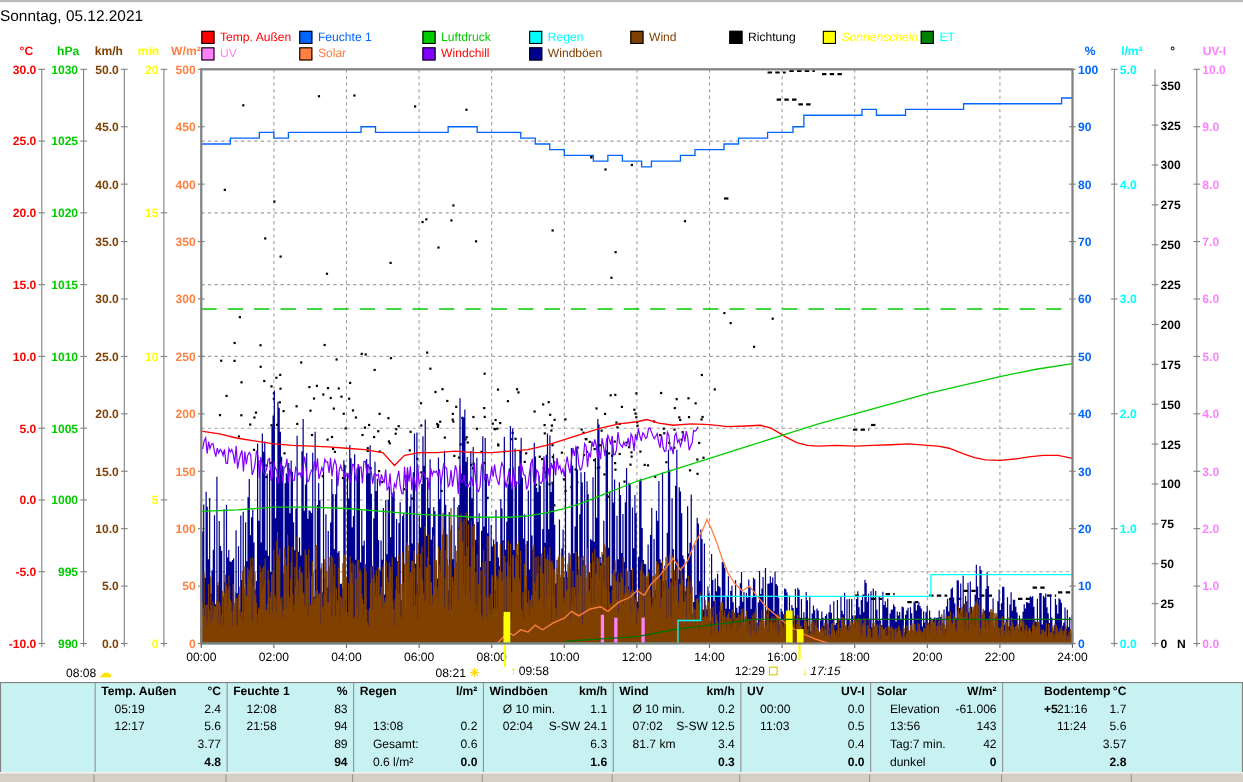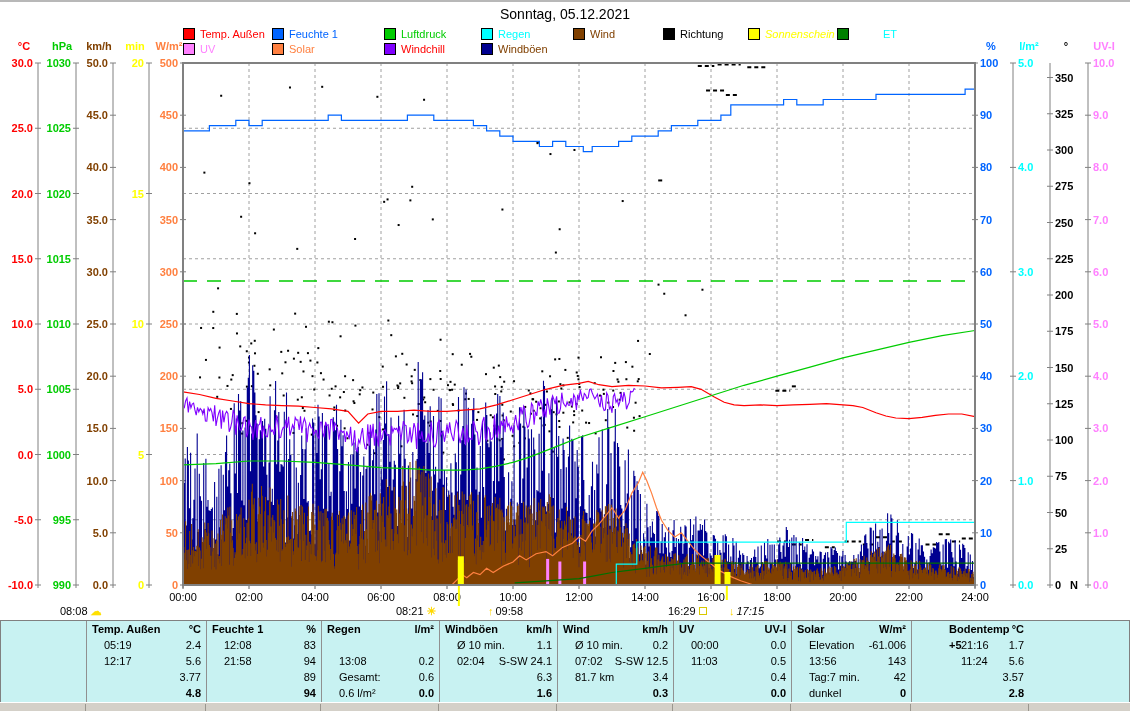--- a/index.html
+++ b/index.html
@@ -1,19 +1,19 @@
 <!DOCTYPE html>
 <html><head>
 <meta charset="utf-8">
 <style>
   html,body{margin:0;padding:0;background:#ffffff;}
   #app{position:relative;width:1130px;height:711px;background:#fff;overflow:hidden;
        font-family:"Liberation Sans", sans-serif;}
   #topstrip{position:absolute;left:0;top:0;width:1130px;height:2px;background:#b8b8b8;}
-  #title{position:absolute;left:0;top:6px;width:1130px;text-align:center;
+  #title{position:absolute;left:0;top:6px;width:1130px;text-align:left;
          font-size:14px;color:#000;}
   .leg{position:absolute;height:12px;font-size:11px;white-space:nowrap;display:flex;align-items:center;}
   .leg .sw{display:inline-block;width:10px;height:10px;border:1px solid #000;margin-right:5px;}
   #chartsvg{position:absolute;left:0;top:0;}
   .mark{position:absolute;top:605px;font-size:11px;color:#000;white-space:nowrap;}
   .mark .ic{font-size:11px;}
   .sq-ic{display:inline-block;width:6px;height:6px;border:1px solid #d8c800;background:#fff;margin-left:3px;}
   #tablewrap{position:absolute;left:0;top:620px;width:1128px;height:81px;background:#c8f2f2;
              border:1px solid #808080;font-size:11px;color:#000;}
   .tcol{position:absolute;top:0;height:81px;border-left:1px solid #909090;box-sizing:border-box;}
@@ -57,21 +57,21 @@
         <span style="color: rgb(128, 64, 0);">Wind</span>
       </div>
       <div class="leg" style="left: 663px; top: 28px;">
         <span class="sw" style="background: rgb(0, 0, 0);"></span>
         <span style="color: rgb(0, 0, 0);">Richtung</span>
       </div>
       <div class="leg" style="left: 748px; top: 28px;">
         <span class="sw" style="background: rgb(255, 255, 0);"></span>
         <span style="color: rgb(255, 255, 0); font-style: italic;">Sonnenschein</span>
       </div>
-      <div class="leg" style="left: 837px; top: 28px; gap: 29px;">
+      <div class="leg" style="left: 837px; top: 28px;">
         <span class="sw" style="background: rgb(0, 128, 0);"></span>
         <span style="color: rgb(0, 255, 255);">ET</span>
       </div>
       <div class="leg" style="left: 183px; top: 43px;">
         <span class="sw" style="background: rgb(255, 128, 255);"></span>
         <span style="color: rgb(255, 128, 255);">UV</span>
       </div>
       <div class="leg" style="left: 272px; top: 43px;">
         <span class="sw" style="background: rgb(255, 128, 64);"></span>
         <span style="color: rgb(255, 128, 64);">Solar</span>
@@ -640,22 +640,22 @@
       <path d="M183.0 130.9H196.2V130.9H209.4V125.6H222.6V125.6H235.8V120.4H249.0V125.6H262.2V120.4H275.4V120.4H288.6V120.4H301.8V120.4H315.0V120.4H328.2V115.2H341.4V120.4H354.6V120.4H367.8V120.4H381.0V120.4H394.2V120.4H407.4V115.2H420.6V115.2H433.8V120.4H447.0V120.4H460.2V120.4H473.4V125.6H486.6V130.9H499.8V136.1H513.0V141.3H526.2V141.3H539.4V146.5H552.6V141.3H565.8V146.5H579.0V146.5H583.3V151.7H592.2V146.5H605.4V146.5H618.6V141.3H631.8V136.1H645.0V136.1H658.2V130.9H671.4V125.6H684.6V125.6H697.8V120.4H711.0V120.4H720.9V115.2H730.8V104.8H744.0V104.8H757.2V104.8H770.4V104.8H783.6V99.5H796.8V104.8H810.0V104.8H823.2V99.5H836.4V99.5H849.6V99.5H862.8V99.5H876.0V94.3H889.2V94.3H902.4V94.3H915.6V94.3H928.8V94.3H942.0V94.3H955.2V94.3H965.1V89.1H975.0V89.1" stroke="#0064ff" stroke-width="1.2" fill="none"></path>
       <path d="M183.0 464.9L216.0 463.6L249.0 461.0L282.0 461.0L315.0 462.3L348.0 464.9L381.0 467.6L414.0 468.9L430.5 470.2L447.0 470.2L463.5 470.2L480.0 468.9L496.5 466.2L513.0 462.3L529.5 457.1L546.0 450.6L562.5 444.1L579.0 437.5L612.0 427.1L645.0 416.7L678.0 406.2L711.0 395.8L744.0 385.3L777.0 376.2L810.0 367.1L843.0 357.9L876.0 350.1L909.0 342.3L942.0 335.7L975.0 330.5" stroke="#00cc00" stroke-width="1.2" fill="none"></path>
       <line x1="183" y1="280.93500000000057" x2="975" y2="280.93500000000057" stroke="#00cc00" stroke-width="1.5" stroke-dasharray="14,10"></line>
       <line x1="458.88" y1="560" x2="458.88" y2="606" stroke="#ffff00" stroke-width="2"></line>
       <line x1="726.84" y1="585" x2="726.84" y2="600" stroke="#ffff00" stroke-width="2"></line>
       <rect x="183" y="63" width="792" height="522" fill="none" stroke="#808080" stroke-width="2"></rect>
     </svg>
   <div id="markers">
       <div class="mark" style="left: 24px; padding-left: 36px;"><span>08:08</span><span class="ic" style="color: rgb(255, 224, 0); font-weight: bold; margin-left: 3px;">☁</span></div>
       <div class="mark" style="left: 396px;"><span>08:21</span><span class="ic" style="color: rgb(255, 216, 0); font-weight: bold; margin-left: 3px;">☀</span></div>
-      <div class="mark" style="left: 488px;"><span class="ic" style="color: rgb(255, 216, 0); font-weight: bold; margin-right: 2px;">↑</span><span>09:58</span></div>
-      <div class="mark" style="left: 668px;"><span>16:29</span><span class="sq-ic" style="margin-left: 3px;"></span></div>
+      <div class="mark" style="left: 464px;"><span class="ic" style="color: rgb(255, 216, 0); font-weight: bold; margin-right: 2px;">↑</span><span>09:58</span></div>
+      <div class="mark" style="left: 668px;"><span>12:29</span><span class="sq-ic" style="margin-left: 3px;"></span></div>
       <div class="mark" style="left: 729px; font-style: italic;"><span class="ic" style="color: rgb(255, 216, 0); font-weight: bold; margin-right: 2px;">↓</span><span>17:15</span></div>
     </div>
   <div id="tablewrap">
       <div class="tcol" style="left: 85px; width: 120px;">
         <div class="trow hdr">
           <span class="l">Temp. Außen</span>
           <span class="r">°C</span>
         </div>
         <div class="trow">
           <span class="l">05:19</span>

